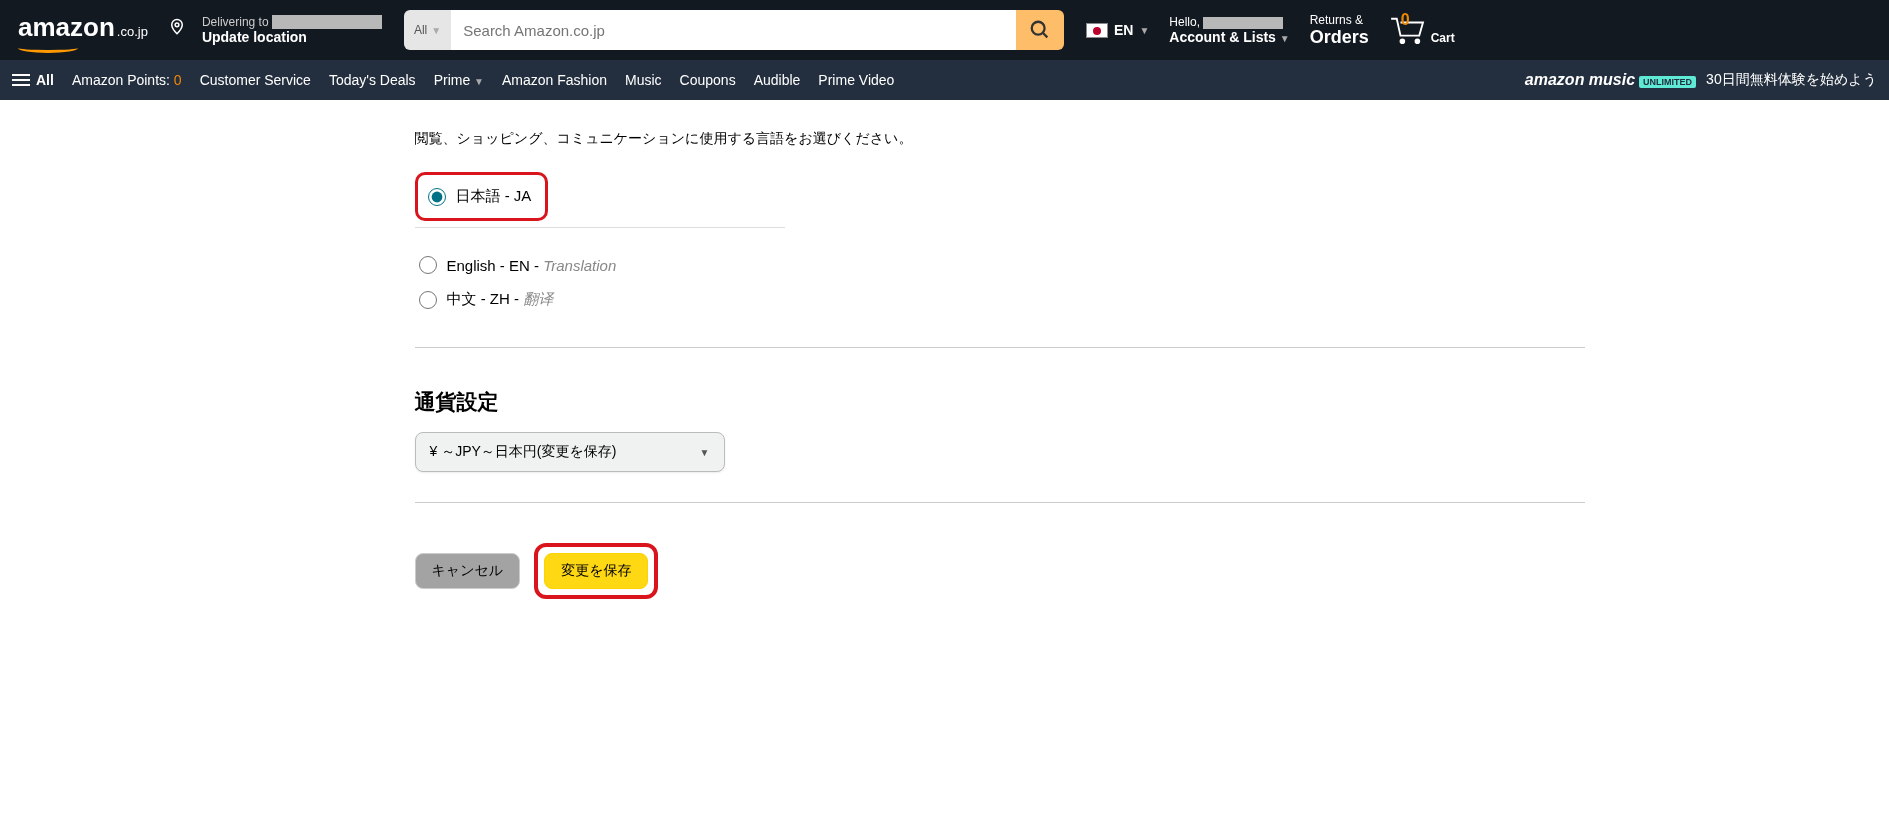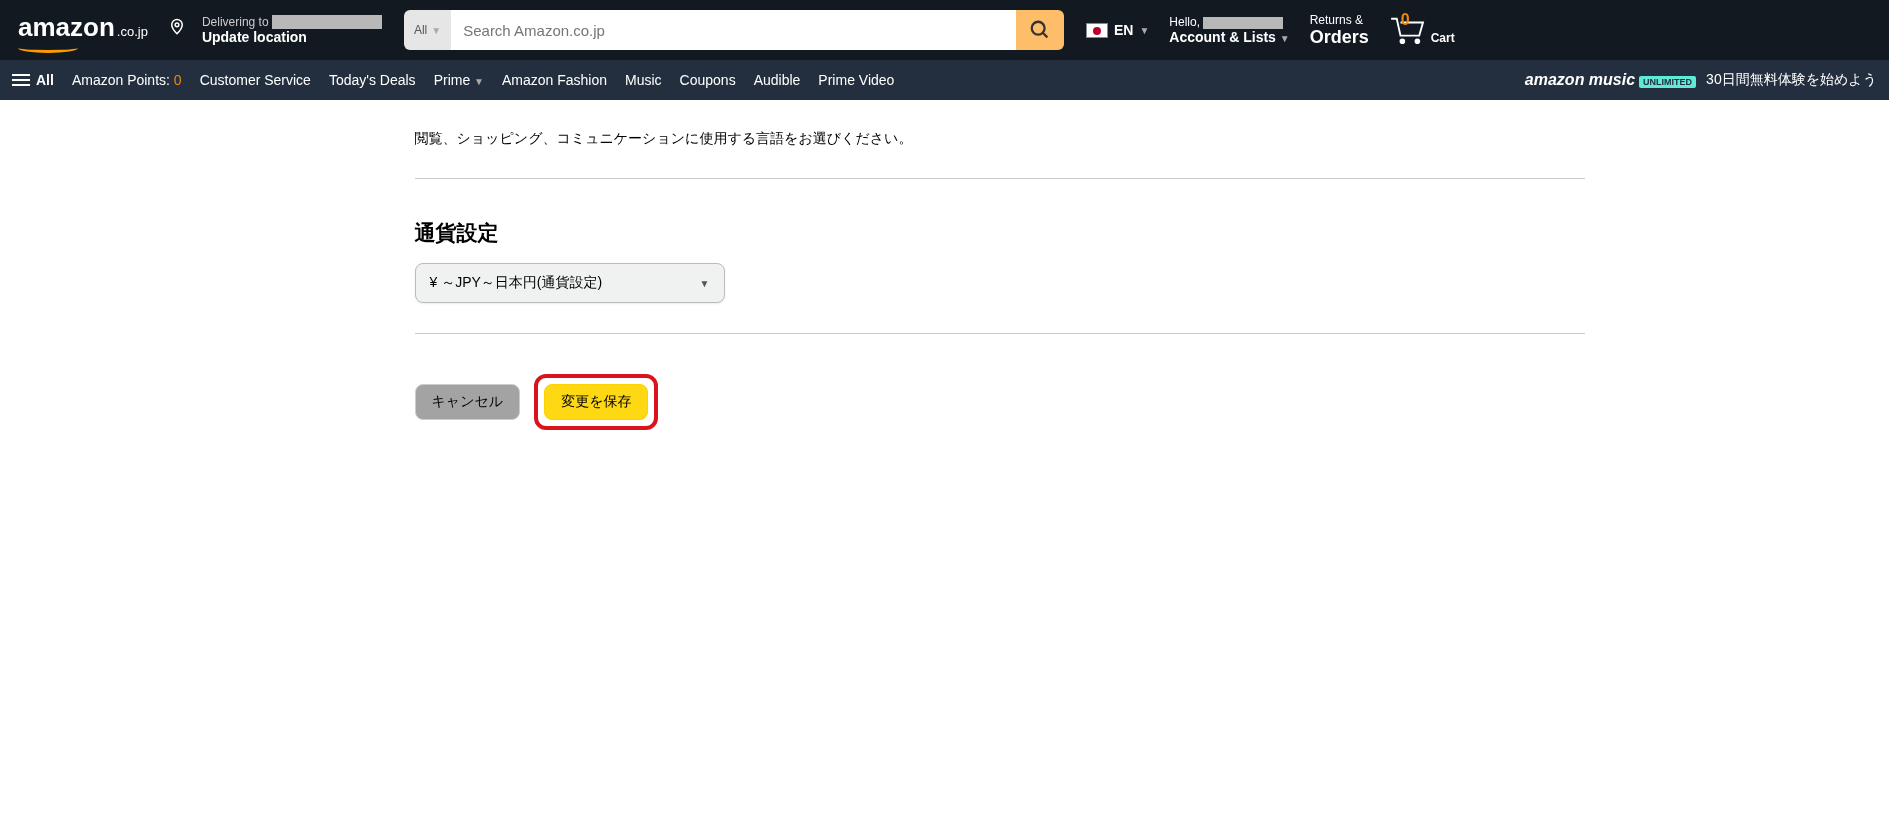--- a/index.html
+++ b/index.html
@@ -165,28 +165,45 @@
     <span class="music-logo"><span>amazon music</span><span class="unl">UNLIMITED</span></span>
     <span>30日間無料体験を始めよう</span>
   </div>
 </div>
 
 <div class="content">
 
   <section>
     <p class="desc">閲覧、ショッピング、コミュニケーションに使用する言語をお選びください。</p>
 
+    <div class="radio-group">
+      <div class="highlight-red">
+        <label class="radio-opt">
+          <input type="radio" name="lang" checked="" style="">
+          <span>日本語 - JA</span>
+        </label>
+      </div>
+      <hr class="sep">
+      <label class="radio-opt">
+        <input type="radio" name="lang" style="">
+        <span><span>English - EN - </span><span class="trans">Translation</span></span>
+      </label>
+      <label class="radio-opt">
+        <input type="radio" name="lang" style="">
+        <span><span>中文 - ZH - </span><span class="trans">翻译</span></span>
+      </label>
+    </div>
   </section>
 
   <hr class="sep-full">
 
   <section>
     <h1>通貨設定</h1>
     <div class="currency-select">
-      <span>¥ ～JPY～日本円(通貨設定)</span>
+      <span>¥ ～JPY～日本円(変更を保存)</span>
       <span class="caret" style="color:#555">▼</span>
     </div>
   </section>
 
   <hr class="sep-full">
 
   <div class="actions">
     <button class="btn btn-cancel">キャンセル</button>
     <span class="highlight-red-btn">
       <button class="btn btn-save">変更を保存</button>

